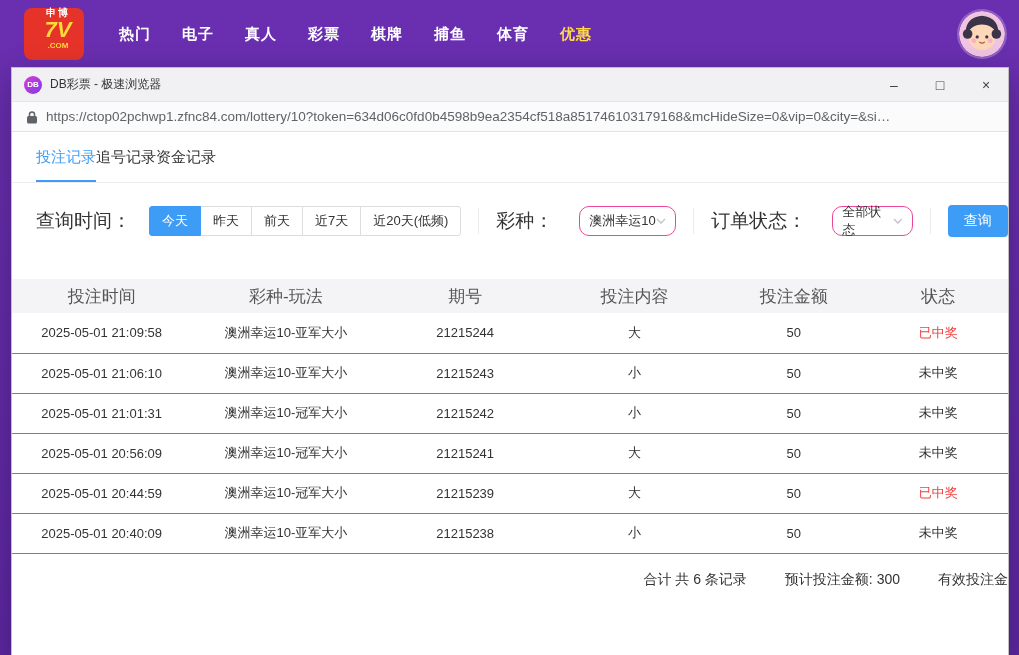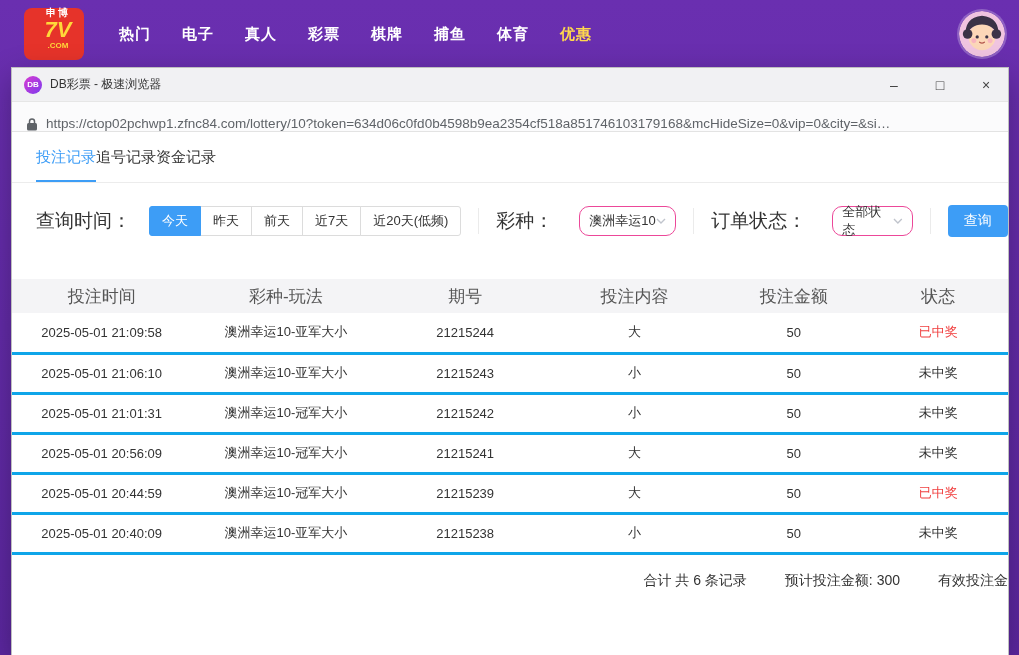--- a/index.html
+++ b/index.html
@@ -36,21 +36,21 @@
               padding:0 14px 0 12px; flex:0 0 auto; }
   .favicon { width:18px; height:18px; border-radius:50%;
              background:linear-gradient(135deg,#d83cd2,#7c3aed);
              color:#fff; font-size:8px; font-weight:bold;
              display:flex; align-items:center; justify-content:center; }
   .win-title { font-size:12px; color:#333; margin-left:8px; }
   .win-controls { margin-left:auto; display:flex; gap:30px; }
   .win-btn { font-size:14px; color:#444; cursor:pointer; width:16px; text-align:center; line-height:1; }
 
   .urlbar { height:31px; background:#fbfbfc; border-top:1px solid #e6e6e6; border-bottom:1px solid #e3e3e3;
-            display:flex; align-items:flex-end; padding:0 14px; gap:8px; flex:0 0 auto; }
+            display:flex; align-items:center; padding:0 14px; gap:8px; flex:0 0 auto; }
   .url-text { font-size:13.5px; color:#5f6368; white-space:nowrap; overflow:hidden; flex:1; }
 
   .page { flex:1; background:#fff; overflow:hidden; display:flex; flex-direction:column; }
 
   
   .tabs { display:flex; padding-left:24px; height:51px; align-items:stretch;
           border-bottom:1px solid #ececec; flex:0 0 auto; }
   .tab { font-size:15px; color:#333; display:flex; align-items:center; position:relative; cursor:pointer; }
   .tab.active { color:#3d9df6; }
   .tab.active::after { content:""; position:absolute; left:0; right:0; bottom:0; height:2px; background:#3d9df6; }
@@ -69,21 +69,21 @@
             display:flex; align-items:center; justify-content:space-between;
             padding:0 9px; font-size:13px; color:#333; cursor:pointer;margin-left:16px; }
   .select.lottery { width:112px; }
   .select.status { width:92px; }
   .search-btn { width:72px; height:32px; background:#3d9df6; border:none; border-radius:4px;
                 color:#fff; font-size:14px; cursor:pointer; font-family:inherit; }
 
   
   .bet-table { width:100%; border-collapse:collapse; margin-top:24px; table-layout:fixed; }
   .bet-table th { background:#f4f4f6; height:34px; font-weight:normal; font-size:17px; color:#555; text-align:center; }
-  .bet-table td { height:40px; font-size:13px; color:#333; text-align:center; border-bottom:3px solid #0ea5e9; }
+  .bet-table td { height:40px; font-size:13px; color:#333; text-align:center; border-bottom:1px solid #0ea5e9; }
   .bet-table td.status-cell span.won { color:#f03e3e; }
 
   
   .summary { display:flex; justify-content:flex-end; align-items:center; gap:38px;
              padding:17px 0; font-size:14px; color:#333; white-space:nowrap; overflow:hidden; flex:0 0 auto; }
   .summary span { flex:0 0 auto; }
 </style>
 </head>
 <body>
 

